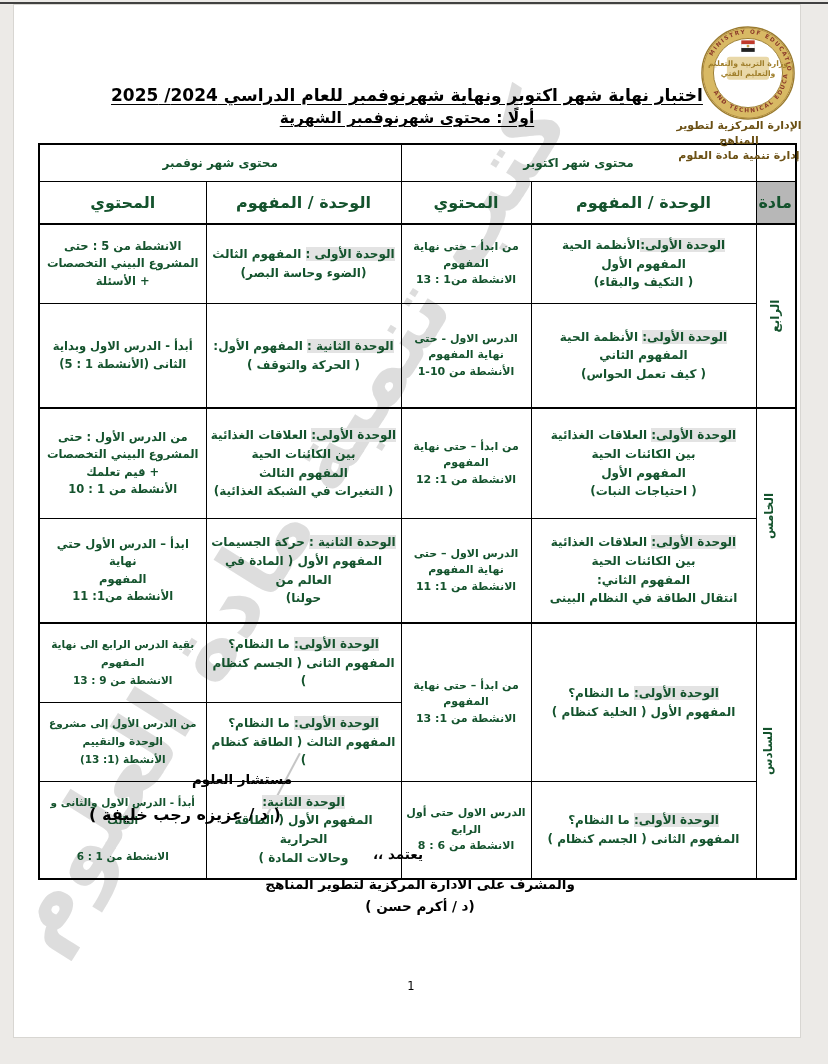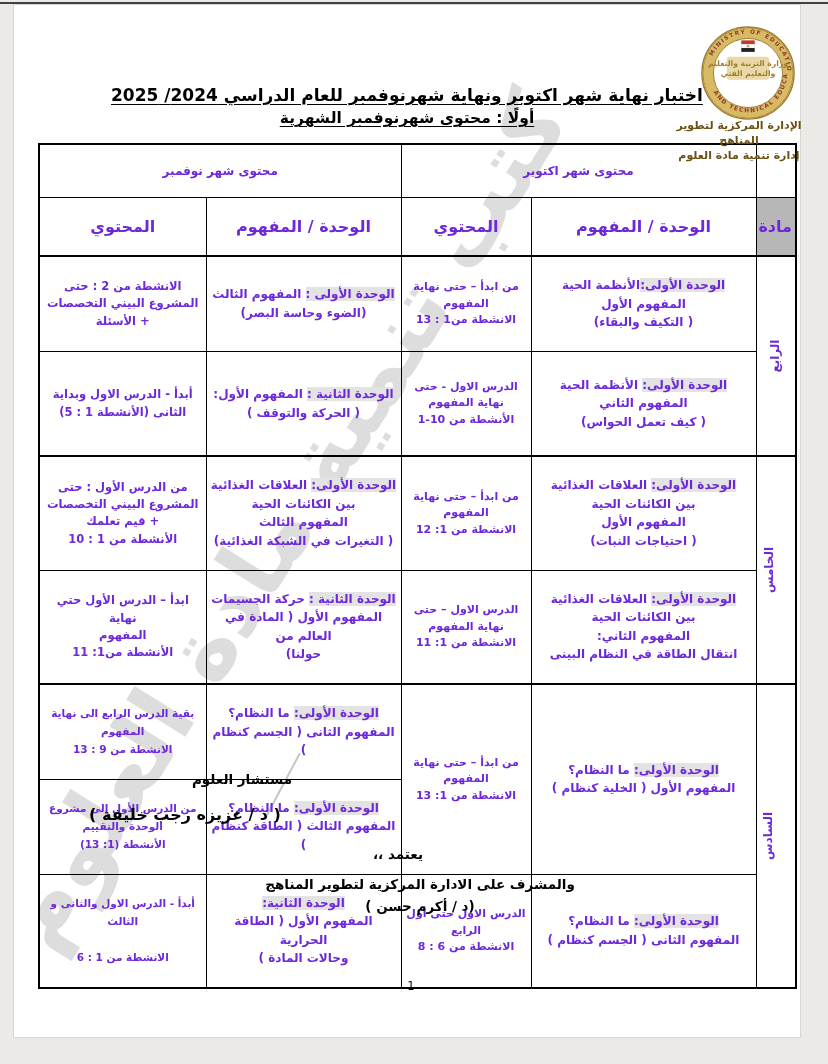--- a/index.html
+++ b/index.html
@@ -34,22 +34,22 @@
     text-decoration:underline;text-underline-offset:3px;margin:0 0 4px 0;
   }
   .title2{
     font-size:15.5px;font-weight:bold;color:#000;
     text-decoration:underline;text-underline-offset:3px;margin:0;
   }
   
   .tblwrap{position:absolute;left:24px;top:138px;width:757px;z-index:2;}
   table.main{border-collapse:collapse;table-layout:fixed;width:757px;direction:rtl;}
   table.main td{
-    border:1px solid #000;padding:19px 3px;vertical-align:middle;text-align:center;
-    font-weight:bold;color:#6d28d9;background:transparent;
+    border:1px solid #000;padding:11px 3px;vertical-align:middle;text-align:center;
+    font-weight:bold;color:#14532d;background:transparent;
   }
   table.main{border:2px solid #000;}
   tr.hA{height:17px;} tr.hB{height:18px;}
   tr.r1{height:72px;} tr.r2{height:105px;} tr.r3{height:110px;}
   tr.r4{height:105px;} tr.r5a{height:63px;} tr.r5b{height:47px;} tr.r6{height:85px;}
   td.gray{background:#b7b7b7;}
   td.mh{font-size:12px;}
   td.sh{font-size:16px;background:#fff;}
   td.sh.gray{background:#b7b7b7;}
   td.grade{background:#b9b9b9;font-size:12px;padding:0;}
@@ -145,21 +145,21 @@
       <tr class="r1 sec">
         <td class="grade" rowspan="2"><span class="vtxt">الرابع</span></td>
         <td class="unit"><span class="hl">الوحدة الأولى:</span><span>الأنظمة الحية
 المفهوم الأول
 ( التكيف  والبقاء)</span></td>
         <td class="cont oct-cont">من ابدأ – حتى نهاية
 المفهوم
 الانشطة من1 : 13</td>
         <td class="unit"><span class="hl">الوحدة الأولى :</span><span> المفهوم الثالث
 (الضوء وحاسة البصر)</span></td>
-        <td class="cont nov">الانشطة من 2  : حتى
+        <td class="cont nov">الانشطة من 5  : حتى
 المشروع البيني التخصصات
 + الأسئلة</td>
       </tr>
       <tr class="r2">
         <td class="unit"><span class="hl">الوحدة الأولى:</span><span> الأنظمة الحية
 المفهوم الثاني
 ( كيف تعمل الحواس)</span></td>
         <td class="cont oct-cont">الدرس الاول - حتى
 نهاية المفهوم
 الأنشطة من 10-1</td>

